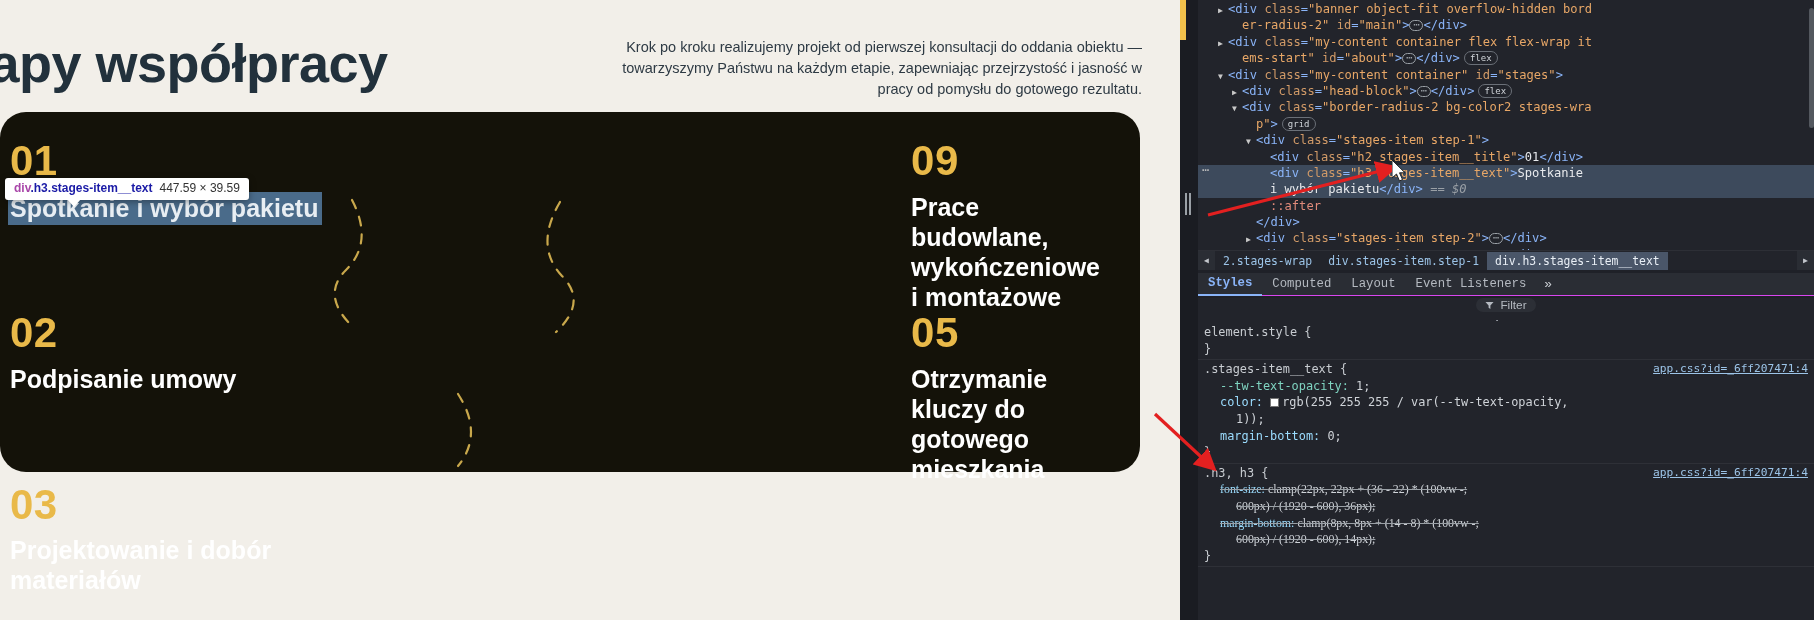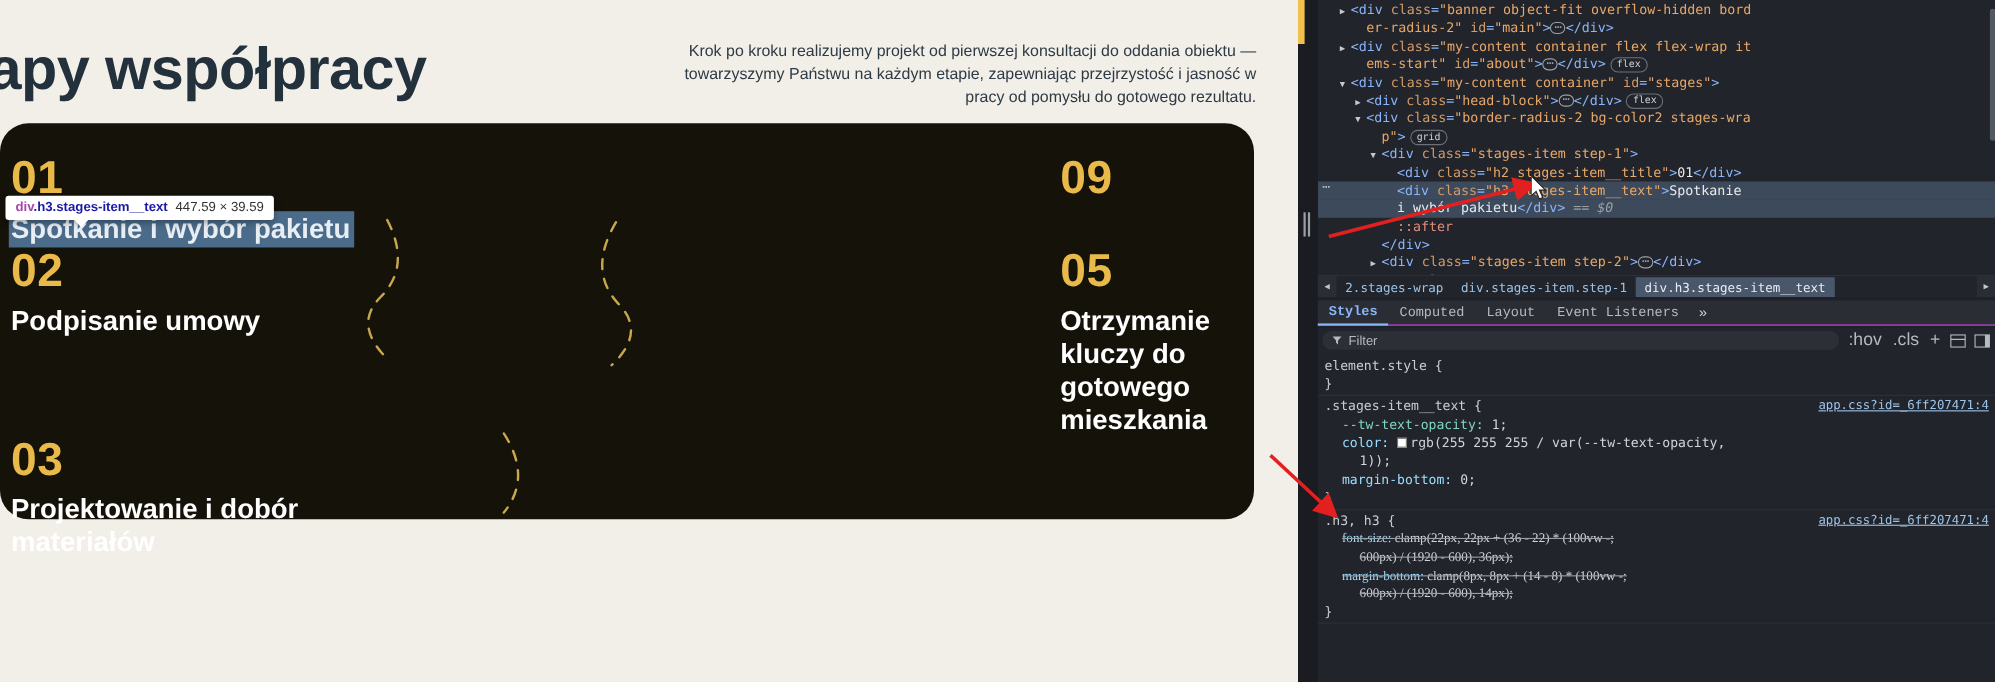--- a/index.html
+++ b/index.html
@@ -184,20 +184,21 @@
   .dt-tab-more { padding: 0 8px; color: #c8ccd1; font-size: 13px; }
 
   
   .dt-filter-row {
     position: absolute; left: 18px; top: 298px; right: 0; height: 23px;
     background: #22242b;
     display: flex; align-items: center; gap: 6px;
     font-family: "Liberation Sans", sans-serif;
     font-size: 11.8px; color: #9aa0a6;
     padding: 0 4px;
+    flex-direction: column;
   }
   .filter-box {
     flex: 1 1 auto; height: 17px; background: #2c2f36; border-radius: 9px;
     display: flex; align-items: center; gap: 6px; padding: 0 9px;
     color: #b5bac1;
   }
   .funnel { width: 9px; height: 9px; }
   .fl-btn { color: #b5bac1; font-size: 16px; padding: 0 2px; white-space: nowrap; }
   .fl-icon { width: 16px; height: 14px; position: relative; }
 
@@ -251,20 +252,21 @@
       <path d="M 458 282 q 26 40 0 72" stroke="#c9a84c" stroke-width="2.2" fill="none" stroke-dasharray="9 9" stroke-linecap="round"></path>
     </svg>
 
     <div class="stages-grid">
       <div class="stages-item step-1">
         <div class="stages-item__title">01</div>
         <div class="stages-item__text">Spotkanie i wybór pakietu</div>
       </div>
       <div class="stages-item" style="padding-left:556px">
         <div class="stages-item__title">09</div>
+        <div class="stages-item__text">Prace budowlane, wykończeniowe i montażowe</div>
       </div>
 
       <div class="stages-item step-2">
         <div class="stages-item__title">02</div>
         <div class="stages-item__text">Podpisanie umowy</div>
       </div>
       <div class="stages-item" style="padding-left:556px">
         <div class="stages-item__title">05</div>
         <div class="stages-item__text">Otrzymanie kluczy do gotowego mieszkania</div>
       </div>

